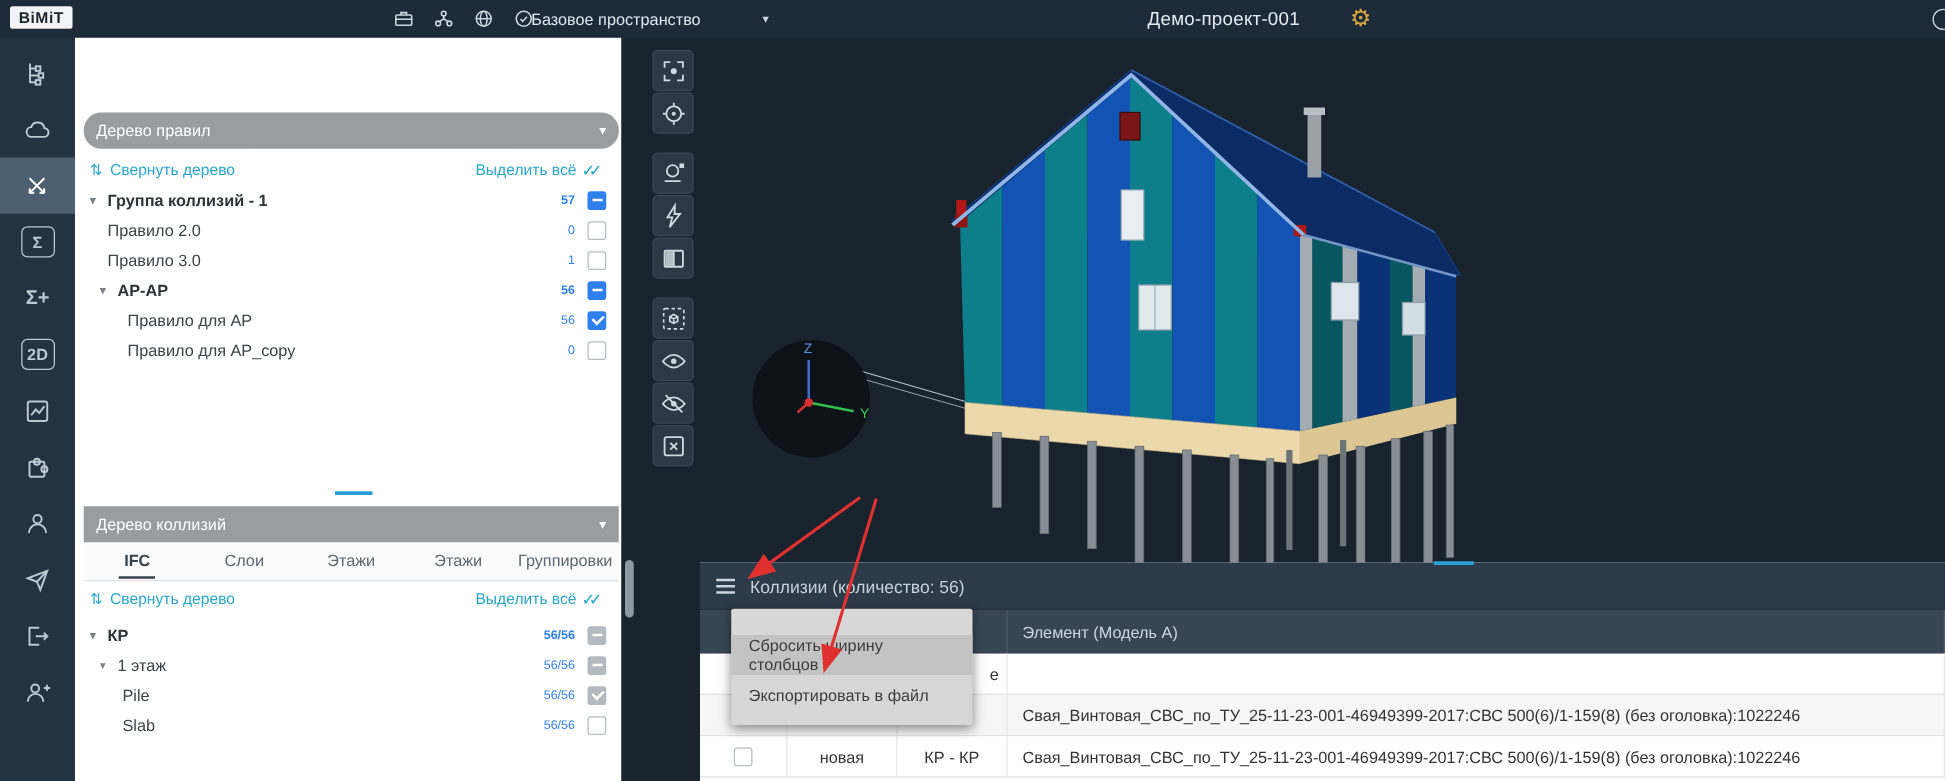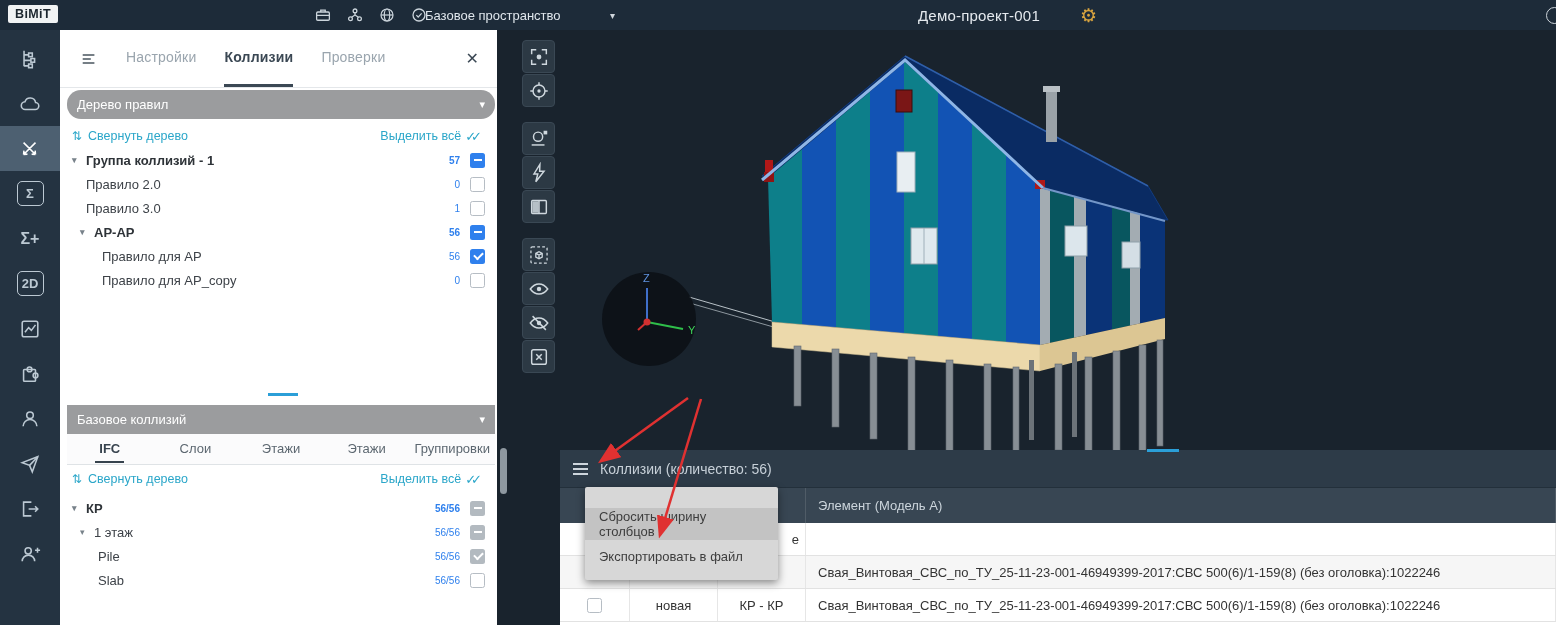--- a/index.html
+++ b/index.html
@@ -207,31 +207,20 @@
       <svg width="22" height="22" viewBox="0 0 24 24" fill="none" stroke="currentColor" stroke-width="1.7">
           <circle cx="10" cy="8.5" r="3.4"></circle>
           <path d="M3.5 20a6.8 6.8 0 0 1 13.6 0"></path>
           <path d="M17.5 8H23M20.2 5.3v5.4"></path>
         </svg>
     </div>
   </nav>
 
   <aside class="side-panel">
 
-    <div class="p-tabs">
-      <span class="p-burger">
-        <svg width="18" height="18" viewBox="0 0 20 20" fill="none" stroke="#49555f" stroke-width="1.8">
-            <path d="M3 5.5h13M3 10h9M3 14.5h13"></path>
-          </svg>
-      </span>
-      <span class="p-tab">Настройки</span>
-      <span class="p-tab active">Коллизии</span>
-      <span class="p-tab">Проверки</span>
-      <span class="p-close">✕</span>
-    </div>
 
     <div class="sec-header" id="hdr1">
       <span>Дерево правил</span>
       <span class="sec-chev">▾</span>
     </div>
 
     <div class="links-row" id="links1">
       <span class="collapse-ic">⇅</span>
       <span class="link">Свернуть дерево</span>
       <span class="sel-all">
@@ -271,21 +260,21 @@
       <div class="trow pl42">
         <span>Правило для АР_copy</span>
         <span class="t-count">0</span>
         <span class="cb empty"></span>
       </div>
     </div>
 
     <div class="resize-handle"></div>
 
     <div class="sec-header" id="hdr2">
-      <span>Базовое коллизий</span>
+      <span>Дерево коллизий</span>
       <span class="sec-chev">▾</span>
     </div>
 
     <div class="sub-tabs">
       <span class="sub-tab active">
           <span>IFC</span>
         </span>
       <span class="sub-tab">
           <span>Слои</span>
         </span>

